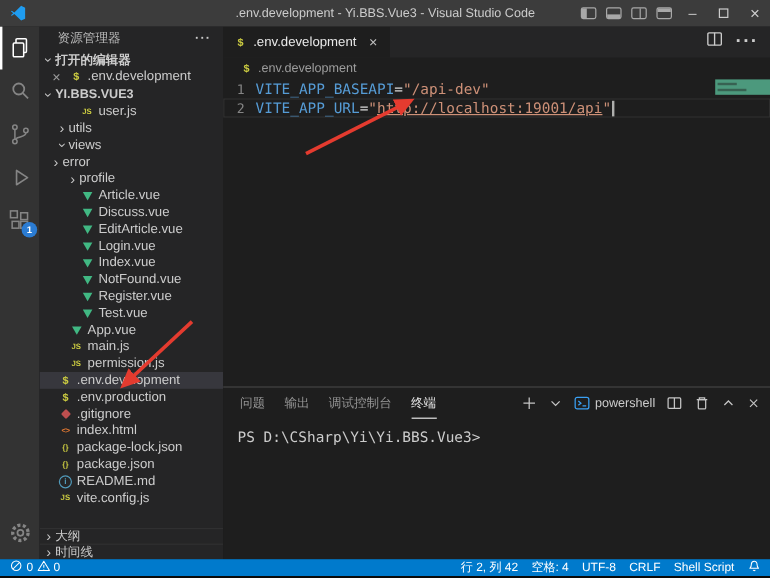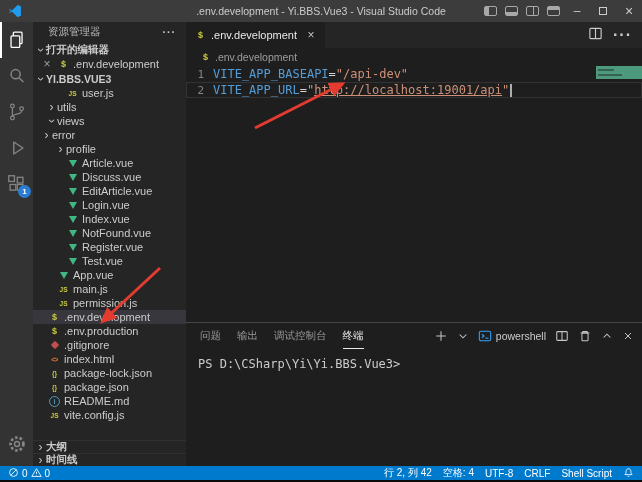--- a/index.html
+++ b/index.html
@@ -55,21 +55,21 @@
   .tree-label { font-size:11px; }
   .file-icon { width:13px; height:12px; flex:none; display:inline-flex; align-items:center; justify-content:center; margin-right:3px; }
   .icon-js::before   { content:"JS"; font-size:6.5px; font-weight:bold; color:#cbcb41; }
   .icon-vue::before  { content:""; width:0; height:0; border-left:4px solid transparent; border-right:4px solid transparent; border-top:7px solid #41b883; }
   .icon-env::before  { content:"$"; font-size:9px; font-weight:bold; color:#cbcb41; }
   .icon-git::before  { content:""; width:6px; height:6px; background:#bf4f4f; transform:rotate(45deg); border-radius:1px; }
   .icon-html::before { content:"<>"; font-size:6.5px; font-weight:bold; color:#e37933; letter-spacing:-0.5px; }
   .icon-json::before { content:"{}"; font-size:6.5px; font-weight:bold; color:#cbcb41; }
   .icon-info::before { content:"i"; font-size:7px; font-weight:bold; color:#519aba; width:9px; height:9px; border:1px solid #519aba; border-radius:50%; display:flex; align-items:center; justify-content:center; line-height:1; }
   .sidebar-bottom { margin-top:auto; flex:none; }
-  .bottom-section { height:13px; display:flex; align-items:center; font-weight:bold; font-size:10.5px; color:#cccccc; padding-left:2px; border-top:1px solid #303031; cursor:pointer; }
+  .bottom-section { height:13px; display:flex; align-items:center; font-weight:normal; font-size:10.5px; color:#cccccc; padding-left:2px; border-top:1px solid #303031; cursor:pointer; }
 
   
   .editor-area { flex:1; min-width:0; display:flex; flex-direction:column; background:#1e1e1e; position:relative; }
   .tabbar { height:26px; background:#252526; display:flex; flex:none; align-items:stretch; }
   .tab { background:#1e1e1e; display:flex; align-items:center; padding:0 8px; font-size:11px; color:#e8e8e8; cursor:pointer; min-width:118px; }
   .tab .file-icon { margin-right:4px; }
   .tab .close-x { margin-left:8px; color:#c0c0c0; }
   .editor-actions { margin-left:auto; display:flex; align-items:center; gap:10px; padding-right:10px; color:#cccccc; }
   .breadcrumb { height:18px; display:flex; align-items:center; padding-left:13px; font-size:10.5px; color:#9d9d9d; flex:none; cursor:pointer; }
   .breadcrumb .file-icon { margin-right:3px; }

